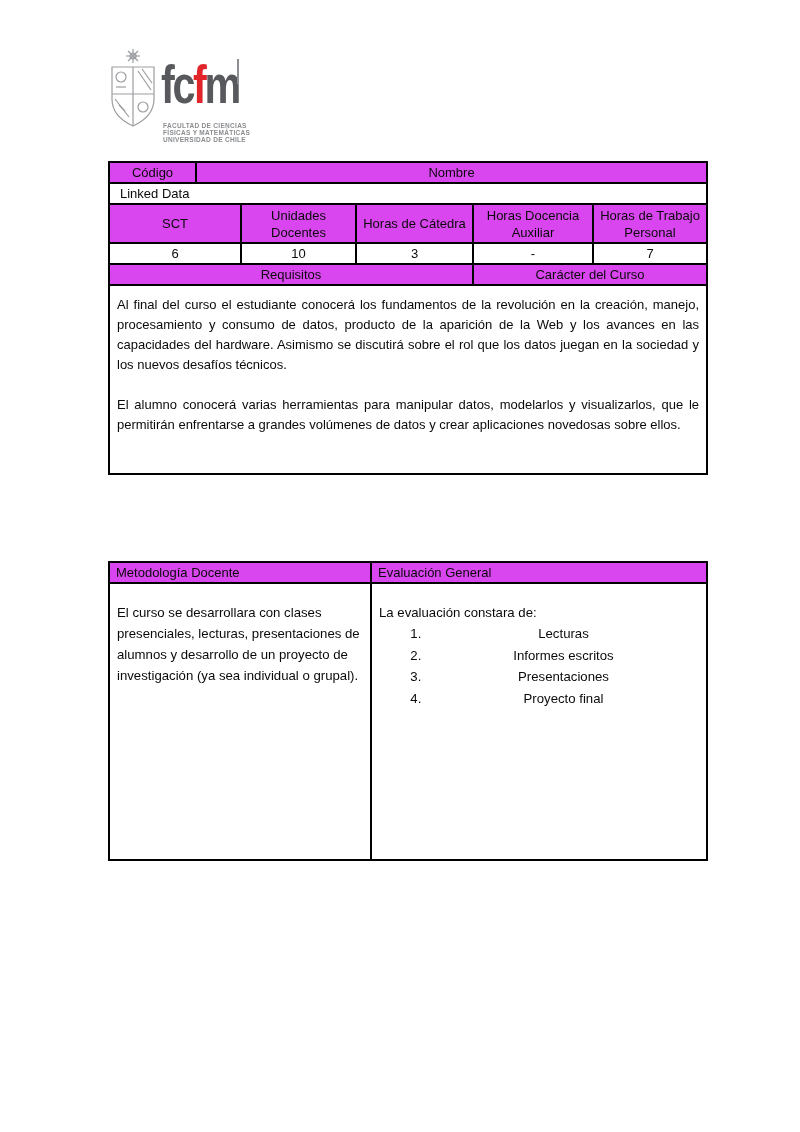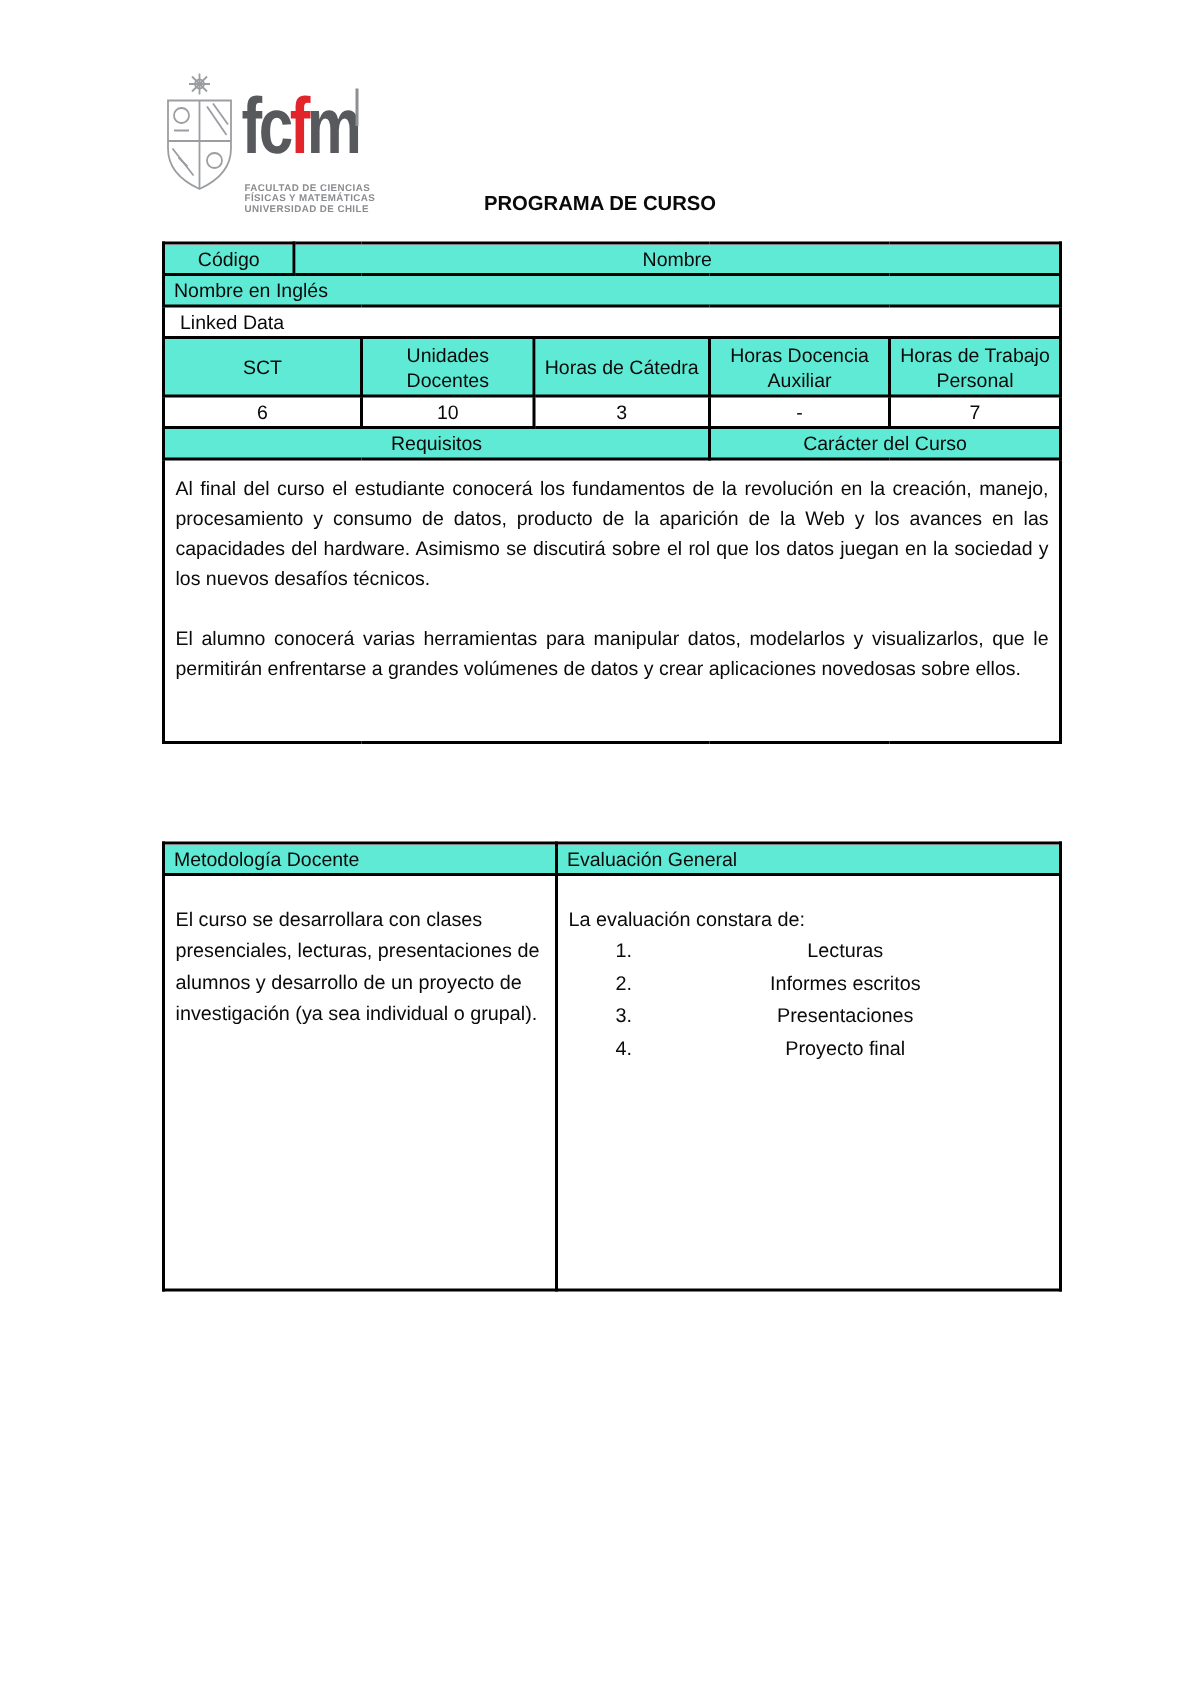--- a/index.html
+++ b/index.html
@@ -36,21 +36,21 @@
 
   
   .doc-title {
     position: absolute; top: 128px; left: 0; width: 800px;
     text-align: center; font-weight: bold; font-size: 13.5px;
   }
 
   
   table { border-collapse: collapse; table-layout: fixed; font-size: 13px; }
   td { border: 2px solid #000; padding: 0 6px; height: 19px; overflow: hidden; }
-  .gray  { background: #5eead4; }
+  .gray  { background: #d946ef; }
   .ctr   { text-align: center; }
 
   .course-table { position: absolute; left: 108px; top: 161px; width: 598px; }
   .sct-head td { height: 37px; line-height: 17px; }
   .results-cell {
     height: 178px; vertical-align: top;
     padding: 9px 7px 0 7px;
     font-size: 13px; line-height: 20px; text-align: justify;
   }
   .results-cell p { margin: 0 0 20px 0; }
@@ -96,38 +96,34 @@
     </svg>
     <div class="wordmark"><span>fc</span><span class="red">f</span><span>m</span></div>
     <div class="logo-tick"></div>
     <div class="faculty">
       <div>FACULTAD DE CIENCIAS</div>
       <div>FÍSICAS Y MATEMÁTICAS</div>
       <div>UNIVERSIDAD DE CHILE</div>
     </div>
   </div>
 
-  <div class="doc-title">PROGRAMA DE CURSO</div>
 
   <table class="course-table">
     <colgroup>
       <col style="width:87px">
         <col style="width:45px">
         <col style="width:115px">
       <col style="width:117px">
         <col style="width:120px">
         <col style="width:114px">
     </colgroup>
     <tbody>
         <tr>
       <td class="gray ctr">Código</td>
       <td class="gray ctr" colspan="5">Nombre</td>
-    </tr>
-    <tr>
-      <td class="gray" colspan="6">Nombre en Inglés</td>
     </tr>
     <tr>
       <td colspan="6" style="padding-left:10px">Linked Data</td>
     </tr>
     <tr class="sct-head">
       <td class="gray ctr" colspan="2">SCT</td>
       <td class="gray ctr">Unidades Docentes</td>
       <td class="gray ctr">Horas de Cátedra</td>
       <td class="gray ctr">Horas Docencia Auxiliar</td>
       <td class="gray ctr">Horas de Trabajo Personal</td>

